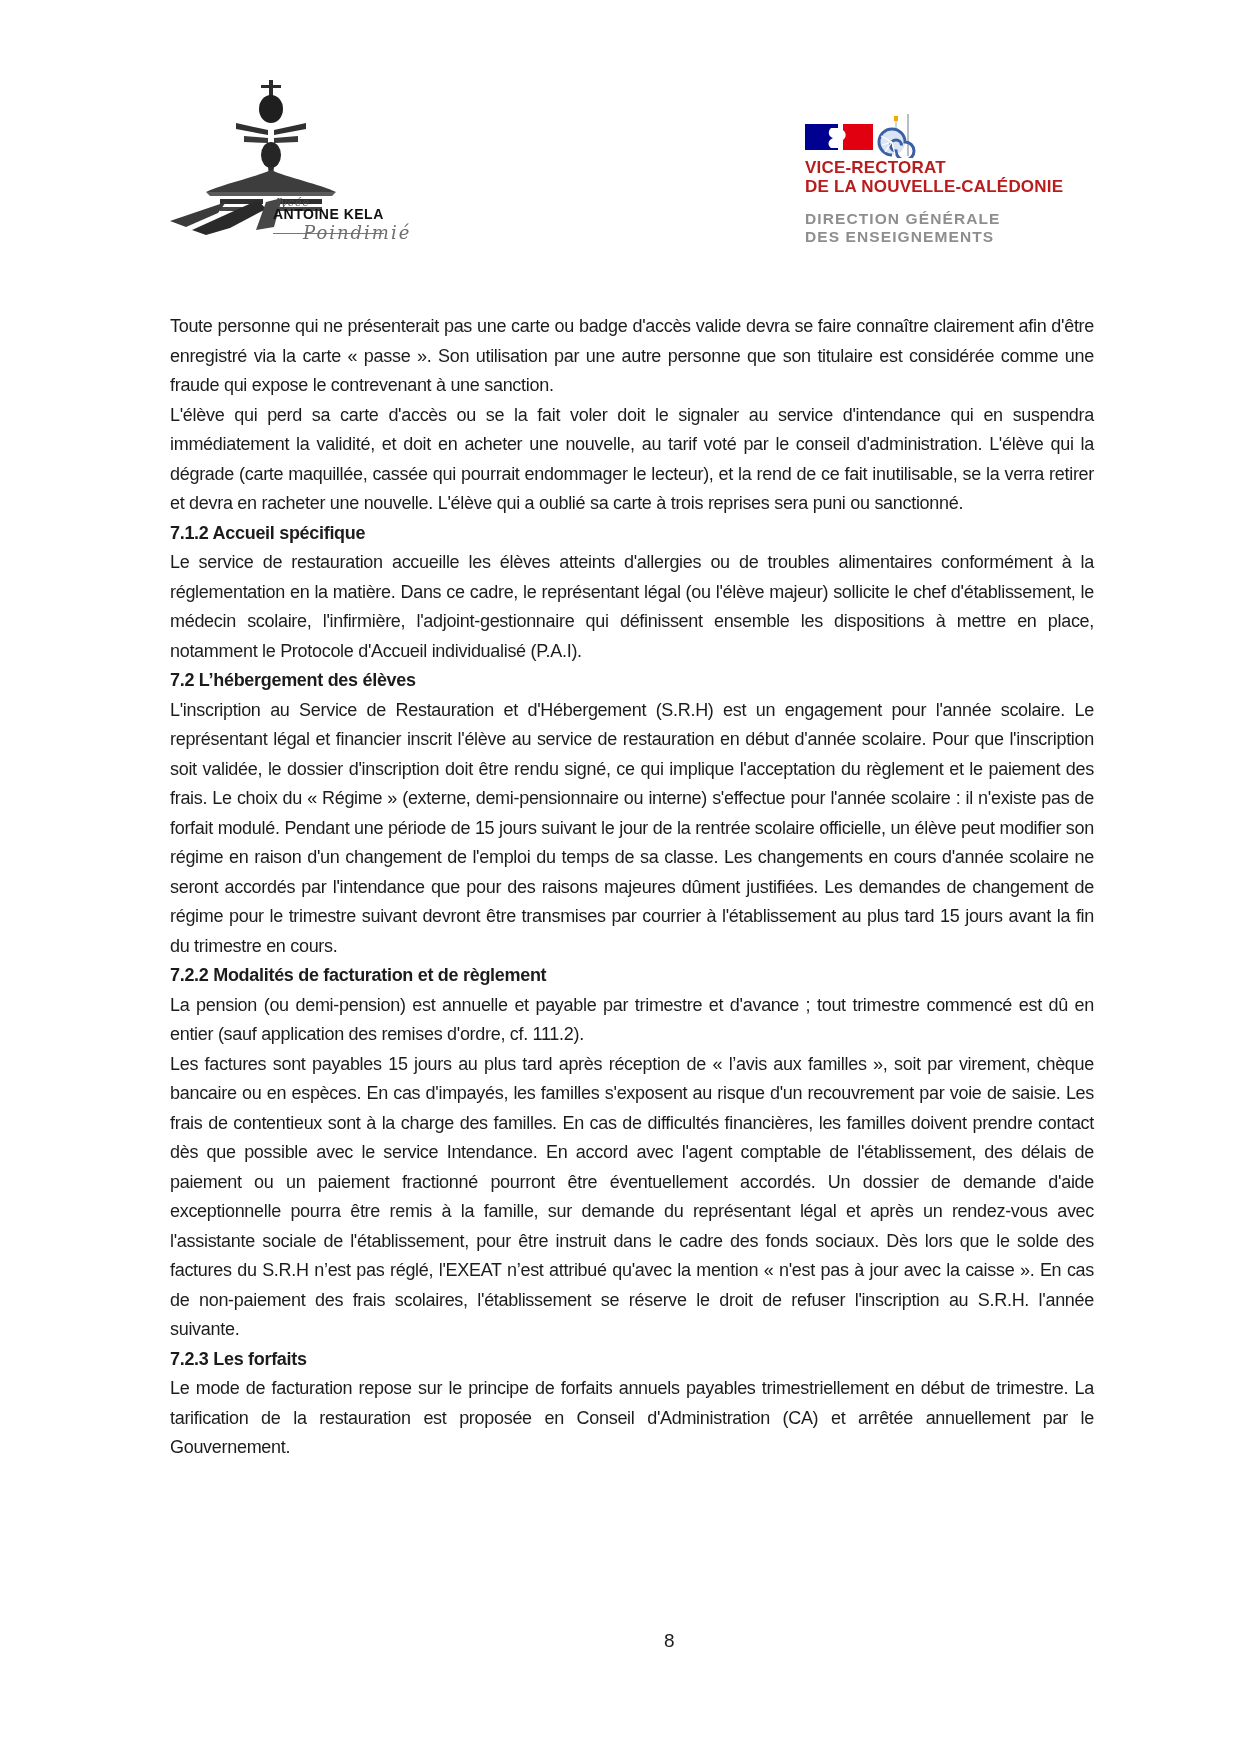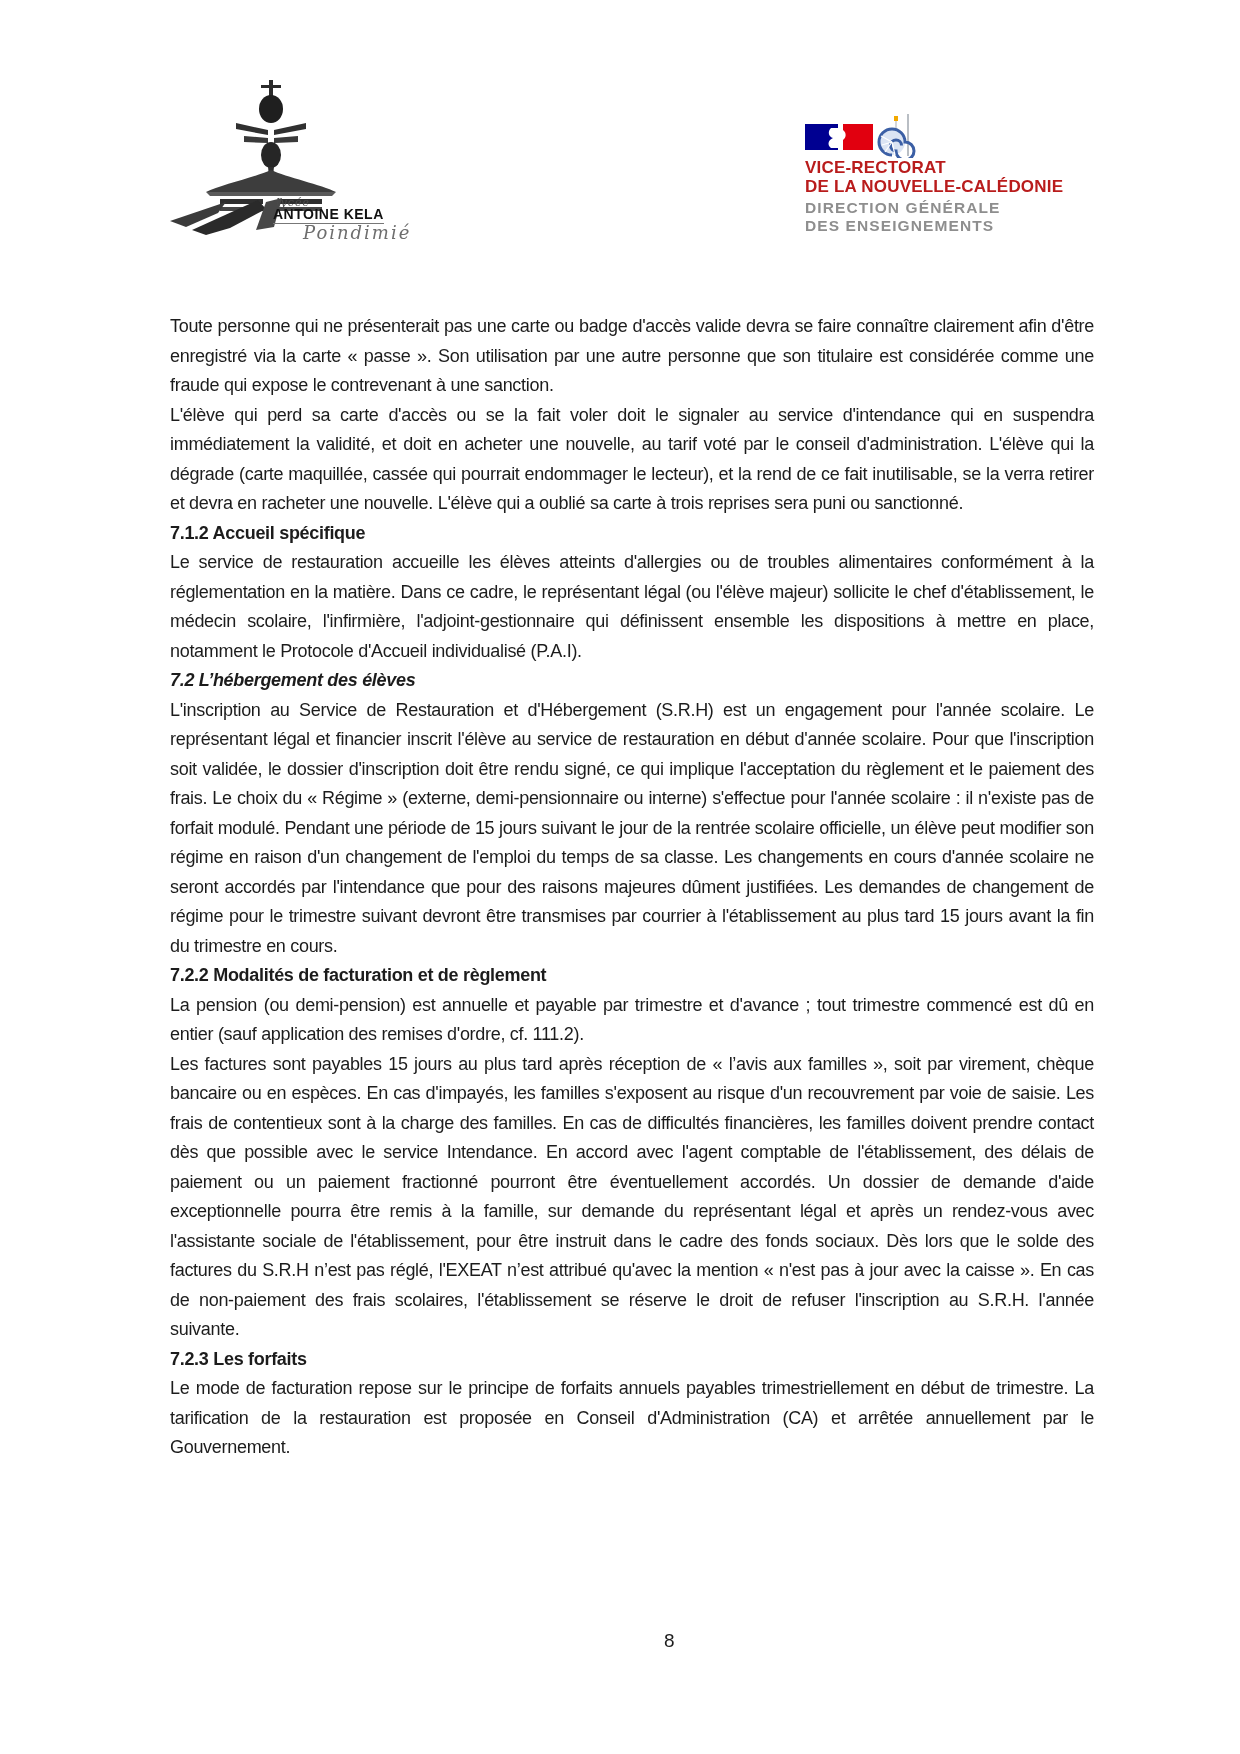--- a/index.html
+++ b/index.html
@@ -20,55 +20,55 @@
   .school-logo svg { position:absolute; left:0; top:0; }
   .school-script-top {
     position:absolute; left:108px; top:118px;
     font-family:"DejaVu Serif", serif; font-style:italic;
     font-size:11px; color:#4a4a4a; letter-spacing:1px;
   }
   .school-name {
     position:absolute; left:105px; top:128px;
     font-weight:bold; font-size:14px; color:#111;
     letter-spacing:0.5px; white-space:nowrap;
-    border-bottom:1px solid #777; padding-bottom:1px;
+    border-bottom:1px solid #777; padding-bottom:11px;
   }
   .school-script-bottom {
     position:absolute; left:135px; top:144px;
     font-family:"DejaVu Serif", serif; font-style:italic;
     font-size:18px; color:#6e6e6e; letter-spacing:2px;
   }
 
   .gov-logo { position:absolute; left:805px; top:112px; width:300px; }
   .gov-emblems { position:relative; height:46px; }
   .gov-emblems svg { position:absolute; top:0; }
   .marianne { left:0; }
   .shell { left:72px; }
   .gov-title {
     font-weight:bold; font-size:17px; line-height:19px;
     color:#b91c1c; letter-spacing:0.2px; white-space:nowrap;
   }
   .gov-sub {
     font-weight:bold; font-size:15.5px; line-height:18px;
     color:#8e8e8e; letter-spacing:1.1px; white-space:nowrap;
   }
-  .gov-sub.first { margin-top:3px; }
+  .gov-sub.first { margin-top:14px; }
 
   
   .content {
     position:absolute; left:170px; top:312px; width:924px;
     font-size:18px; line-height:29.5px;
     letter-spacing:-0.3px;
     text-align:justify;
   }
   .content p { margin:0; }
   .content h2, .content h3 { margin:0; font-size:18px; line-height:29.5px; }
   .mt-para { margin-top:8px; }
   .mt-head { margin-top:29px; }
-  .mt-head-lg { margin-top:30px;font-style:italic; }
+  .mt-head-lg { margin-top:30px; }
 
   .page-number {
     position:absolute; left:664px; top:1630px;
     font-size:19px; color:#1c1c1c;
   }
 </style>
 </head>
 <body>
 
 <div class="page">

